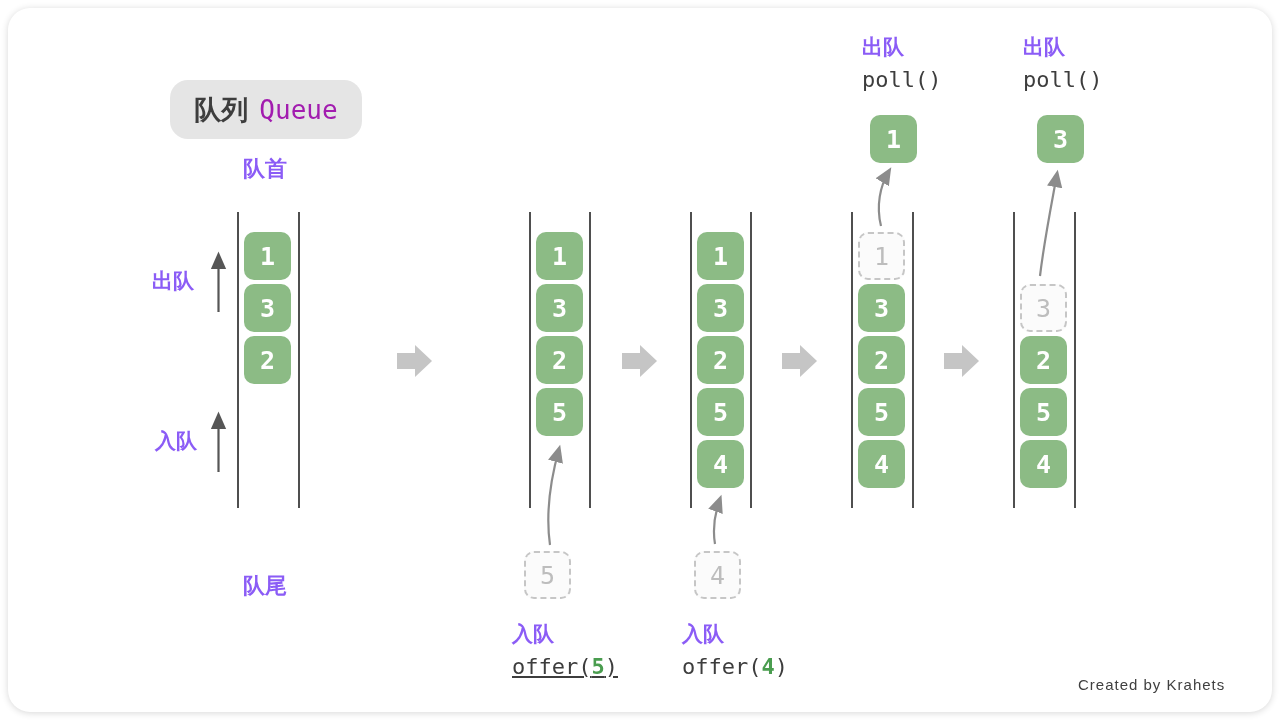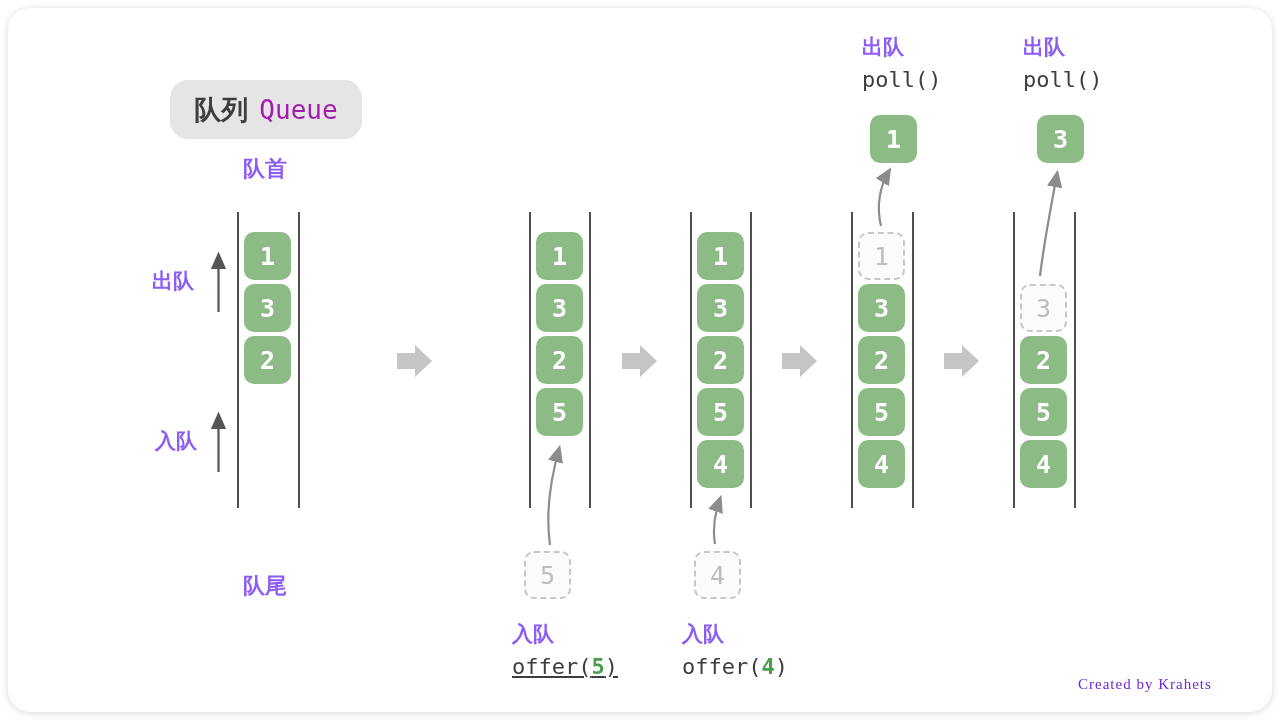--- a/index.html
+++ b/index.html
@@ -33,22 +33,22 @@
   .slot0 { top:232px; } .slot1 { top:284px; } .slot2 { top:336px; }
   .slot3 { top:388px; } .slot4 { top:440px; }
   .colA { left:244px; } .colB { left:536px; } .colC { left:697px; }
   .colD { left:858px; } .colE { left:1020px; }
 
   .call-arg { color:#4a9d4f; font-weight:700; }
 
   #arrows { position:absolute; left:0; top:0; width:1280px; height:720px; pointer-events:none; }
 
   .watermark { position:absolute; left:1078px; top:676px;
-               font-family:Liberation Serif, serif;
-               font-size:15px; color:#6d28d9; letter-spacing:1px; }
+               font-family:Liberation Sans, sans-serif;
+               font-size:15px; color:#404040; letter-spacing:1px; }
 </style>
 </head>
 <body>
 
 <div id="stage">
   <div id="card"></div>
 
   <div class="title-badge">
     <span class="title-zh">队列</span>
     <span class="title-en">Queue</span>

